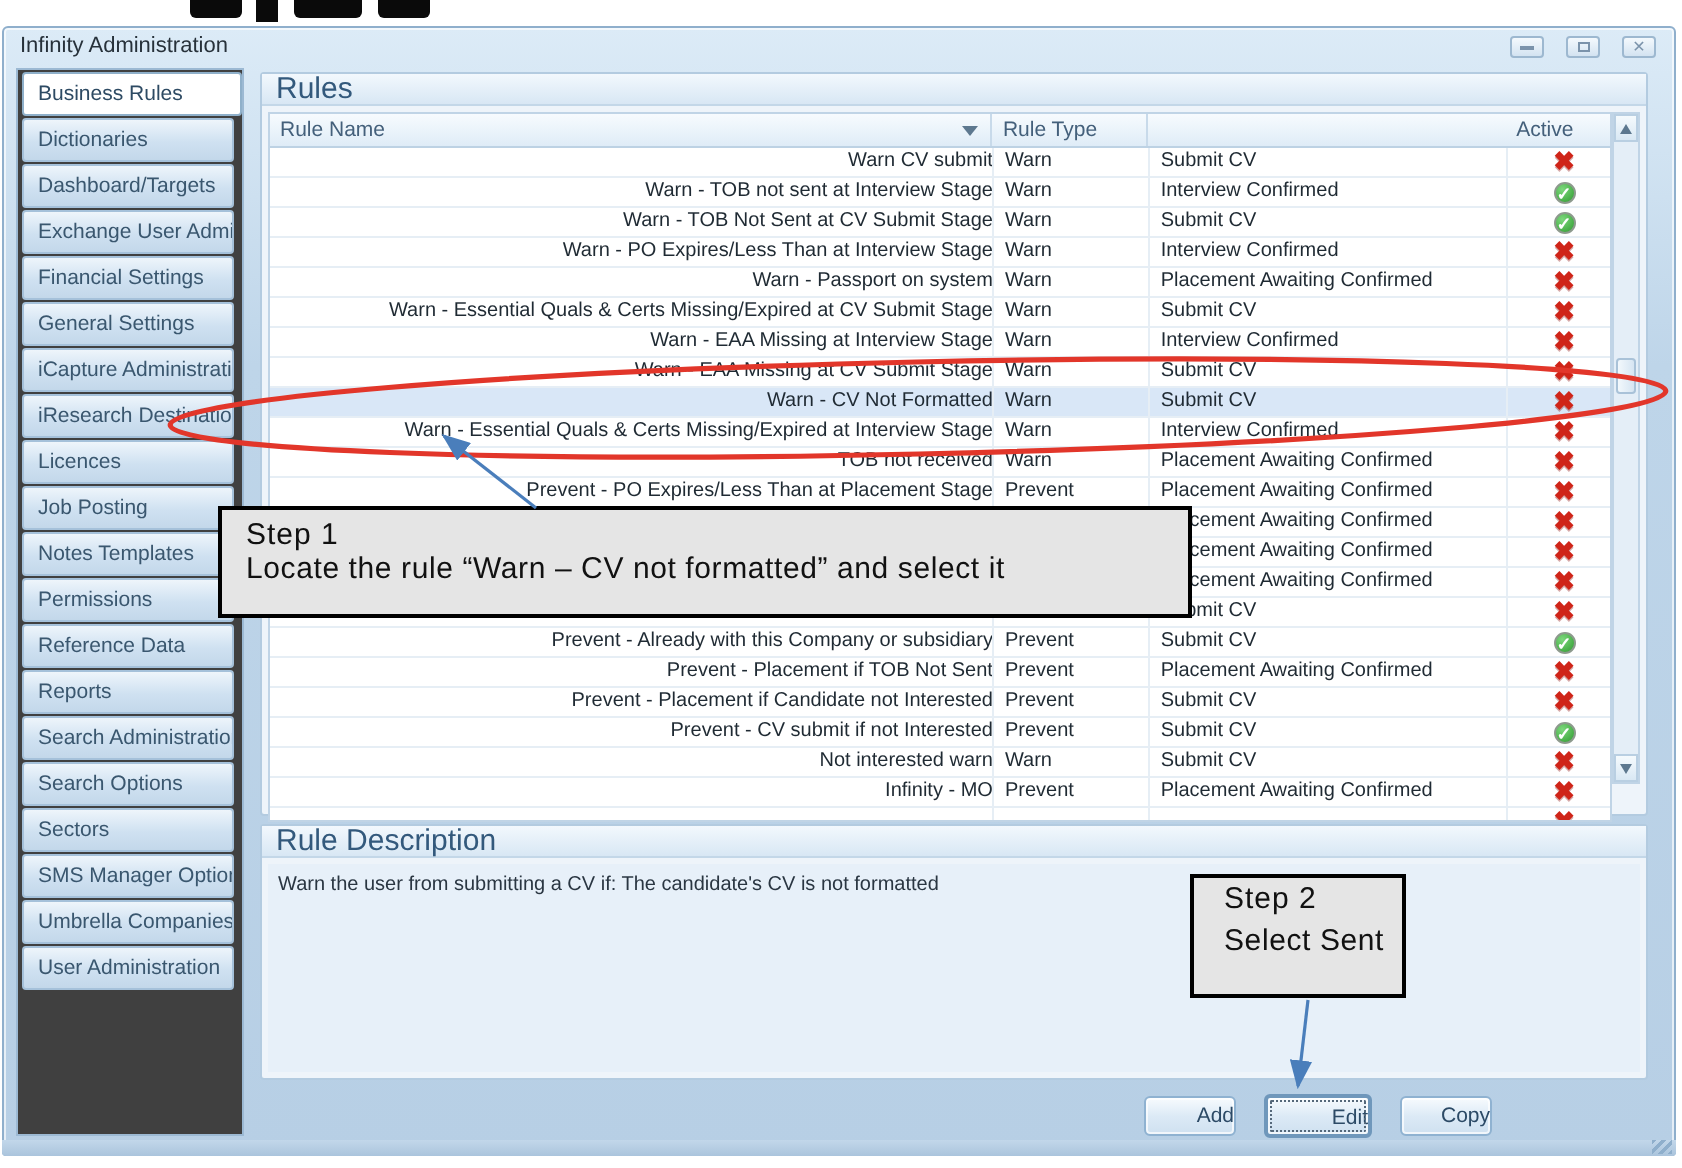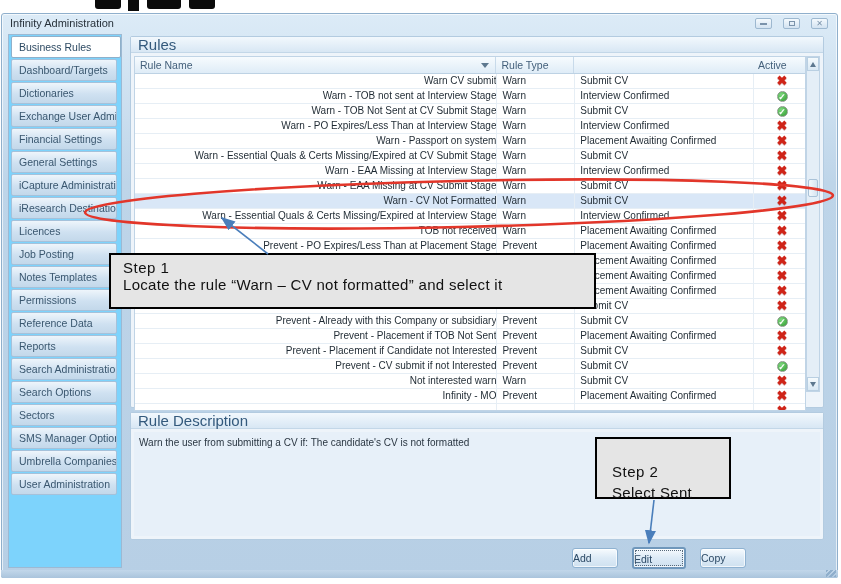--- a/index.html
+++ b/index.html
@@ -19,21 +19,21 @@
   .title-text { position:absolute; left:8px; top:3px; font-size:11px; color:#27313a; }
   .win-btn { position:absolute; top:4px; width:17px; height:11px; border:1px solid #9db8d0;
     border-radius:2px; background:linear-gradient(180deg,#f4f9fd,#d3e3f1); cursor:pointer;
     display:flex; align-items:center; justify-content:center; }
   .win-btn .bar { width:7px; height:2px; background:#7b93ab; }
   .win-btn .sq { width:6px; height:5px; border:1px solid #7b93ab; }
   .win-btn .x { font-size:8px; color:#7b93ab; line-height:1; }
 
   
   .sidebar { position:absolute; left:8px; top:34px; width:114px; height:534px;
-    background:#7dd3fc; border:1px solid #9cb9d3; }
+    background:#404040; border:1px solid #9cb9d3; }
   .side-item { position:relative; margin:1px 4px 1px 2px; height:22px; line-height:21px;
     padding-left:7px; font-size:10.5px; color:#3a576f; cursor:pointer;
     background:linear-gradient(180deg,#eef5fb,#cfe1f1 55%,#c3d8ea);
     border:1px solid #a5c1da; border-radius:2px; white-space:nowrap; overflow:hidden; }
   .side-item.selected { background:#ffffff; border-color:#8fb0ca; color:#2d4a63; margin-right:0; }
 
   
   .groupbox { position:absolute; background:#eef4fa; border:1px solid #b3cbe0; border-radius:2px; }
   .group-caption { height:16px; line-height:16px; padding-left:7px; font-size:15px; color:#33597c;
     background:linear-gradient(180deg,#f2f8fd,#d8e7f4); border-bottom:1px solid #c3d7e8; }
@@ -73,21 +73,21 @@
   .scroll-thumb { position:absolute; left:1px; width:10px; height:18px; border:1px solid #a9c2d8;
     border-radius:2px; background:linear-gradient(90deg,#f2f8fc,#d6e5f2); cursor:grab; }
 
   
   .desc-body { position:absolute; left:3px; top:19px; right:3px; bottom:3px; background:#e7f0f9; }
   .desc-text { font-size:10px; color:#2a3642; padding:5px 0 0 5px; }
 
   
   .action-btn { position:absolute; height:20px; width:46px; font-size:10.5px; color:#2c4a66;
     background:linear-gradient(180deg,#f7fbfe,#dceaf6 50%,#cfe1f0); border:1px solid #8fb2d1;
-    border-radius:3px; text-align:left; line-height:18px; cursor:pointer;
+    border-radius:3px; text-align:right; line-height:18px; cursor:pointer;
     box-shadow:inset 0 0 0 1px rgba(255,255,255,.7); }
   .action-btn.default { width:54px; height:22px; line-height:20px; border:2px solid #6f97bb; }
   .action-btn.default .inner-dots { position:absolute; inset:1px; border:1px dotted #55687a; border-radius:1px; }
 
   
   .bottom-strip { position:absolute; left:1px; height:8px; background:linear-gradient(180deg,#c2d7ea,#aac4dc); width:837px; border-radius:0 0 2px 2px; }
   .grip { position:absolute; right:2px; bottom:1px; width:10px; height:7px;
     background:repeating-linear-gradient(135deg,#8fafcc 0 1.5px,transparent 1.5px 3.5px); }
 
   
@@ -116,22 +116,22 @@
           <span class="sq"></span>
         </span>
       <span class="win-btn" style="left:809px;">
           <span class="x">✕</span>
         </span>
     </div>
   </div>
 
   <div class="sidebar" id="sidebar">
       <div class="side-item selected">Business Rules</div>
+      <div class="side-item">Dictionaries</div>
       <div class="side-item">Dashboard/Targets</div>
-      <div class="side-item">Dictionaries</div>
       <div class="side-item">Exchange User Admin</div>
       <div class="side-item">Financial Settings</div>
       <div class="side-item">General Settings</div>
       <div class="side-item">iCapture Administration</div>
       <div class="side-item">iResearch Destinations</div>
       <div class="side-item">Licences</div>
       <div class="side-item">Job Posting</div>
       <div class="side-item">Notes Templates</div>
       <div class="side-item">Permissions</div>
       <div class="side-item">Reference Data</div>
@@ -370,21 +370,21 @@
 
   <div class="bottom-strip" style="top:570px;">
     <div class="grip"></div>
   </div>
 
   <div class="anno-box" style="left:109px; top:253px; width:487px; height:56px; padding:4px 0 0 12px;">
     <div class="anno-title">Step 1</div>
     <div class="anno-line">Locate the rule “Warn – CV not formatted” and select it</div>
   </div>
 
-  <div class="anno-box" style="left:595px; top:437px; width:136px; height:62px; padding:24px 0 0 15px;">
+  <div class="anno-box" style="left:595px; top:437px; width:108px; height:62px; padding:2px 0 0 15px;">
     <div class="anno-title">Step 2</div>
     <div class="anno-line" style="margin-top:4px;">Select Sent</div>
   </div>
 
   <svg id="overlay-svg" width="841" height="584">
     <defs>
       <marker id="arrowhead" markerWidth="9" markerHeight="7" refX="8" refY="3.5" orient="auto">
         <path d="M0,0 L9,3.5 L0,7 Z" fill="#4a7ebb"></path>
       </marker>
     </defs>

